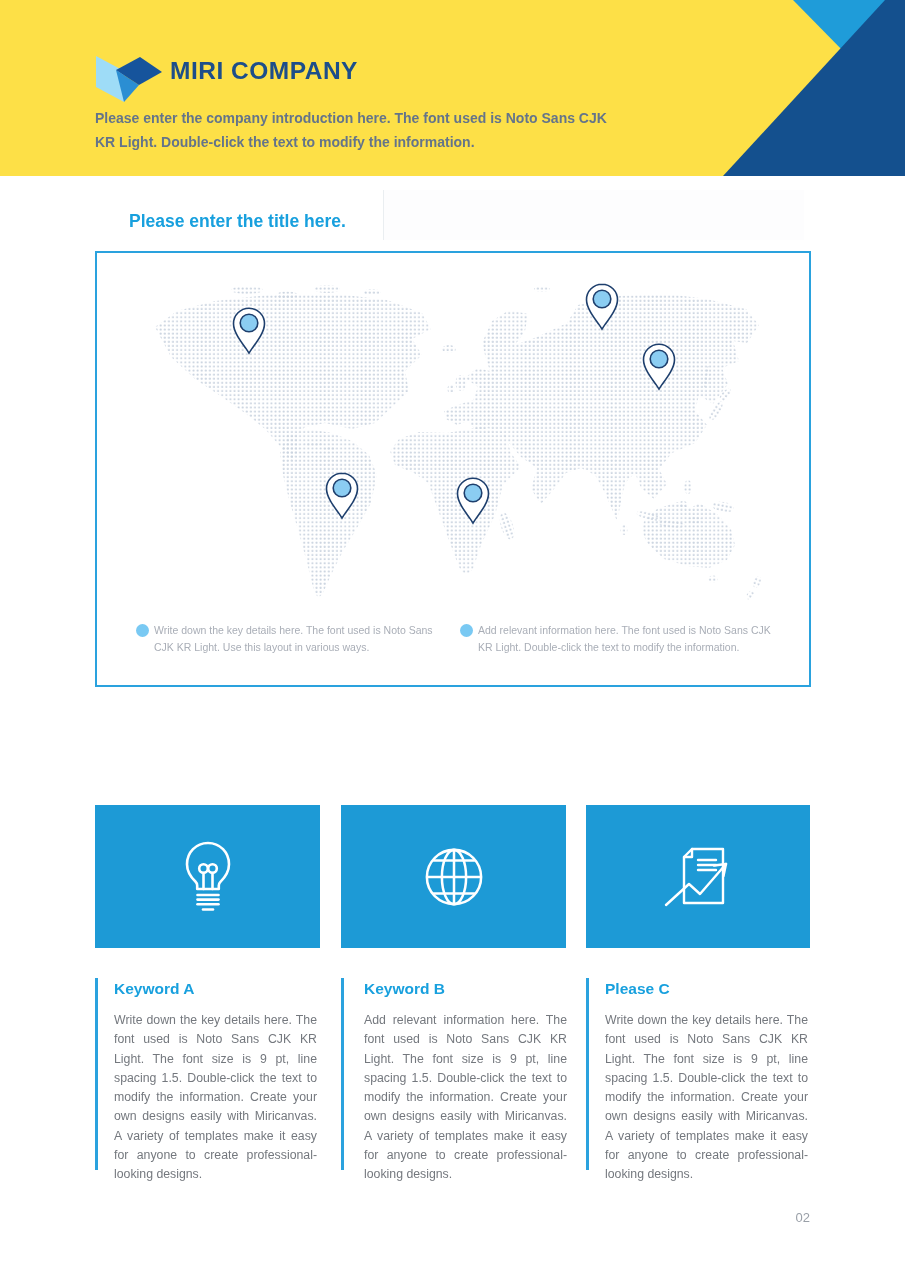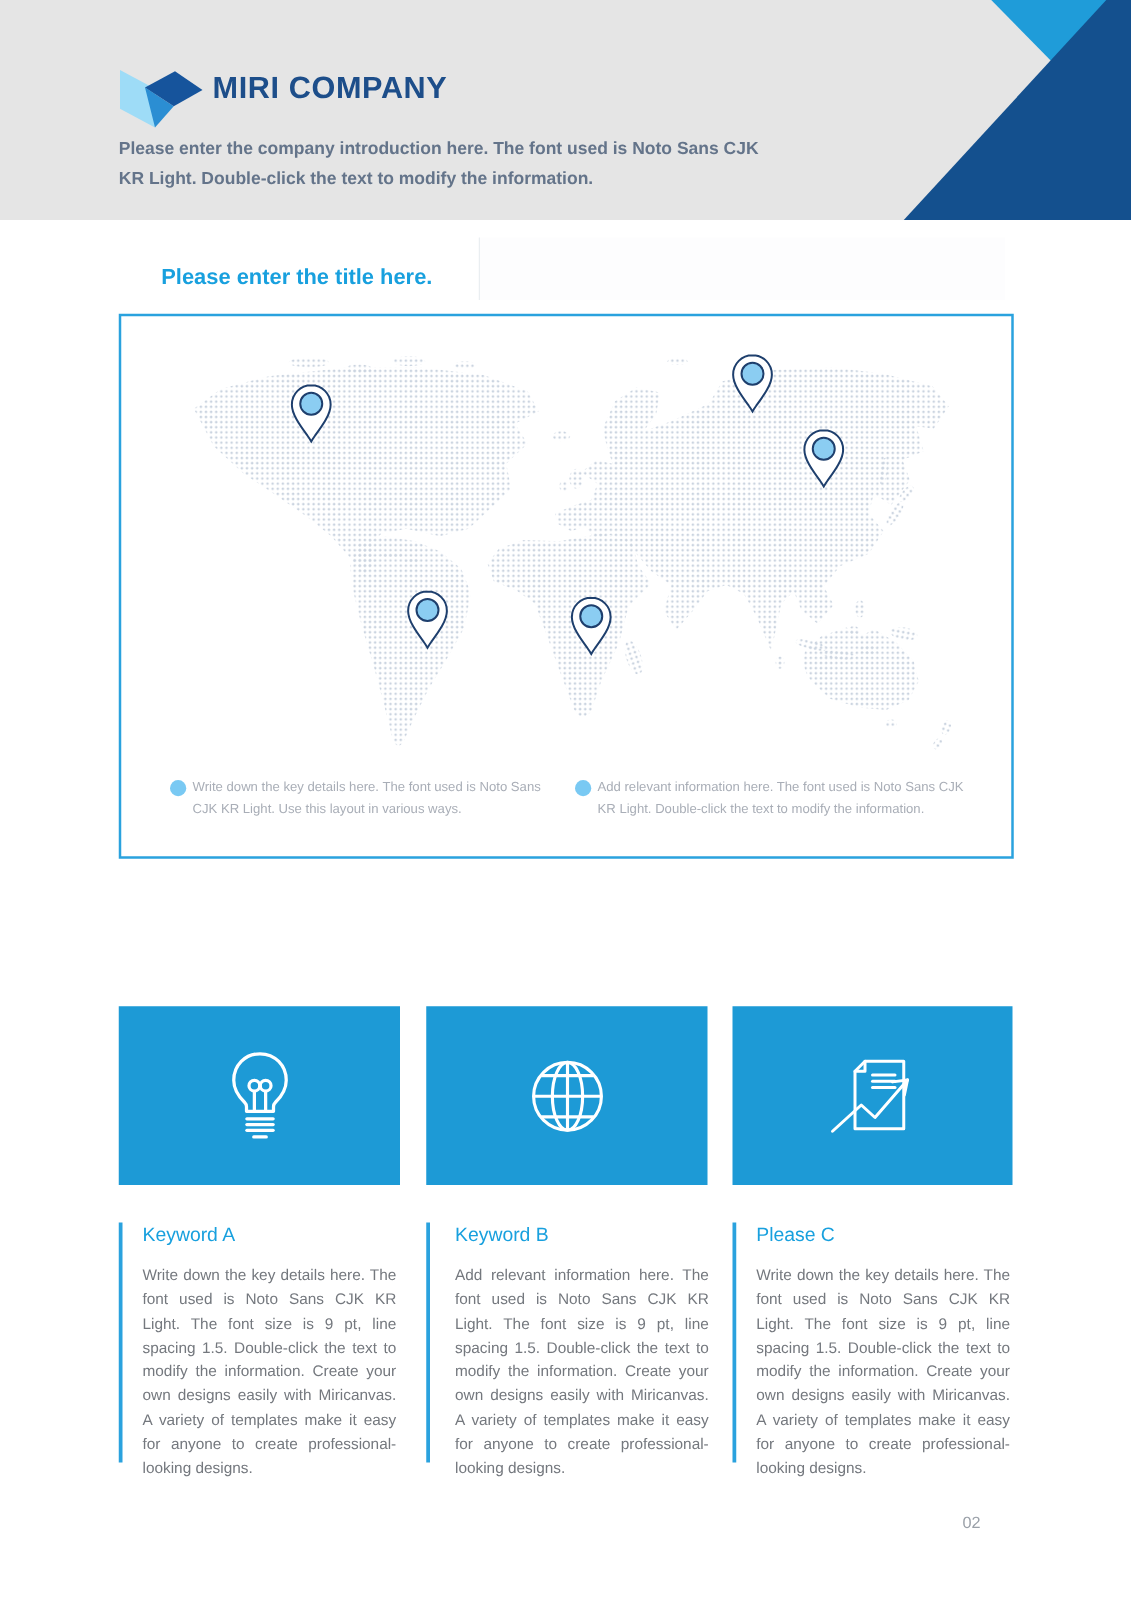--- a/index.html
+++ b/index.html
@@ -2,21 +2,21 @@
 <html><head>
 <meta charset="utf-8">
 <style>
   html,body{margin:0;padding:0;background:#e9e9e9;}
   .page{
     position:relative;width:905px;height:1280px;margin:0 auto;
     background:#ffffff;overflow:hidden;
     font-family:"Liberation Sans","DejaVu Sans",sans-serif;
   }
   
-  .header{position:absolute;left:0;top:0;width:905px;height:176px;background:#e5e5e5;}
+  .header{position:absolute;left:0;top:0;width:905px;height:176px;background:#fde047;}
   .corner-svg{position:absolute;right:0;top:0;display:block;}
   .logo-svg{position:absolute;left:93px;top:51px;display:block;}
   .company-name{
     position:absolute;left:170px;top:57px;
     font-size:24.5px;font-weight:700;color:#1d4e8a;letter-spacing:.5px;
   }
   .company-intro{
     position:absolute;left:95px;top:106px;width:535px;
     font-size:14px;line-height:24px;color:#64748a;font-weight:700;
   }
@@ -65,27 +65,27 @@
   .card-c{left:586px;width:224px;}
   .card svg{display:block;}
   
   .keyword{
     position:absolute;top:978px;height:192px;box-sizing:border-box;
     border-left:3px solid #2aa2de;padding:2px 0 0 16px;
   }
   .kw-a{left:95px;width:225px;}
   .kw-b{left:341px;width:225px;padding-left:20px;}
   .kw-c{left:586px;width:224px;}
-  .keyword-title{font-size:15.5px;font-weight:400;color:#18a0de;margin:0 0 13px 0;}
+  .keyword-title{font-size:15.5px;font-weight:700;color:#18a0de;margin:0 0 13px 0;}
   .keyword-body{
     font-size:12.3px;line-height:19.3px;color:#74787e;text-align:justify;
     margin:0;width:203px;
   }
   .page-number{
-    position:absolute;left:770px;top:1210px;width:40px;
+    position:absolute;left:770px;top:1210px;width:40px;text-align:right;
     font-size:13px;color:#9aa0a8;
   }
 </style>
 </head>
 <body>
 
 <div class="page">
 
   <div class="header">
     <svg class="corner-svg" width="190" height="176" viewBox="0 0 190 176">

